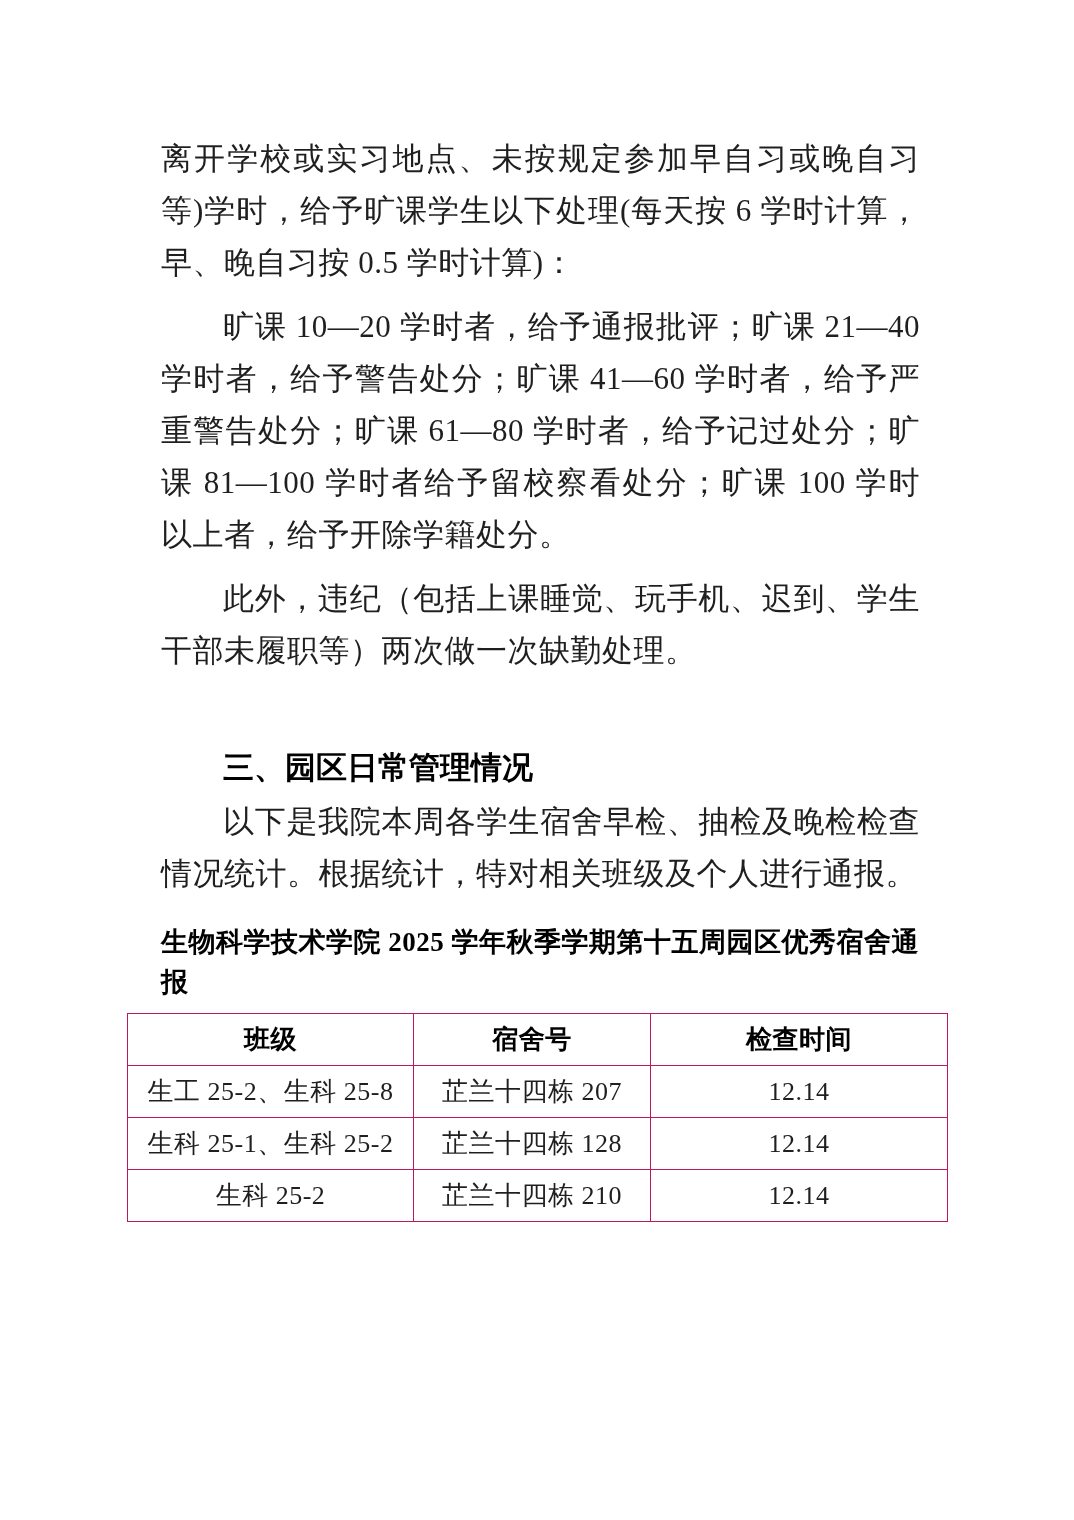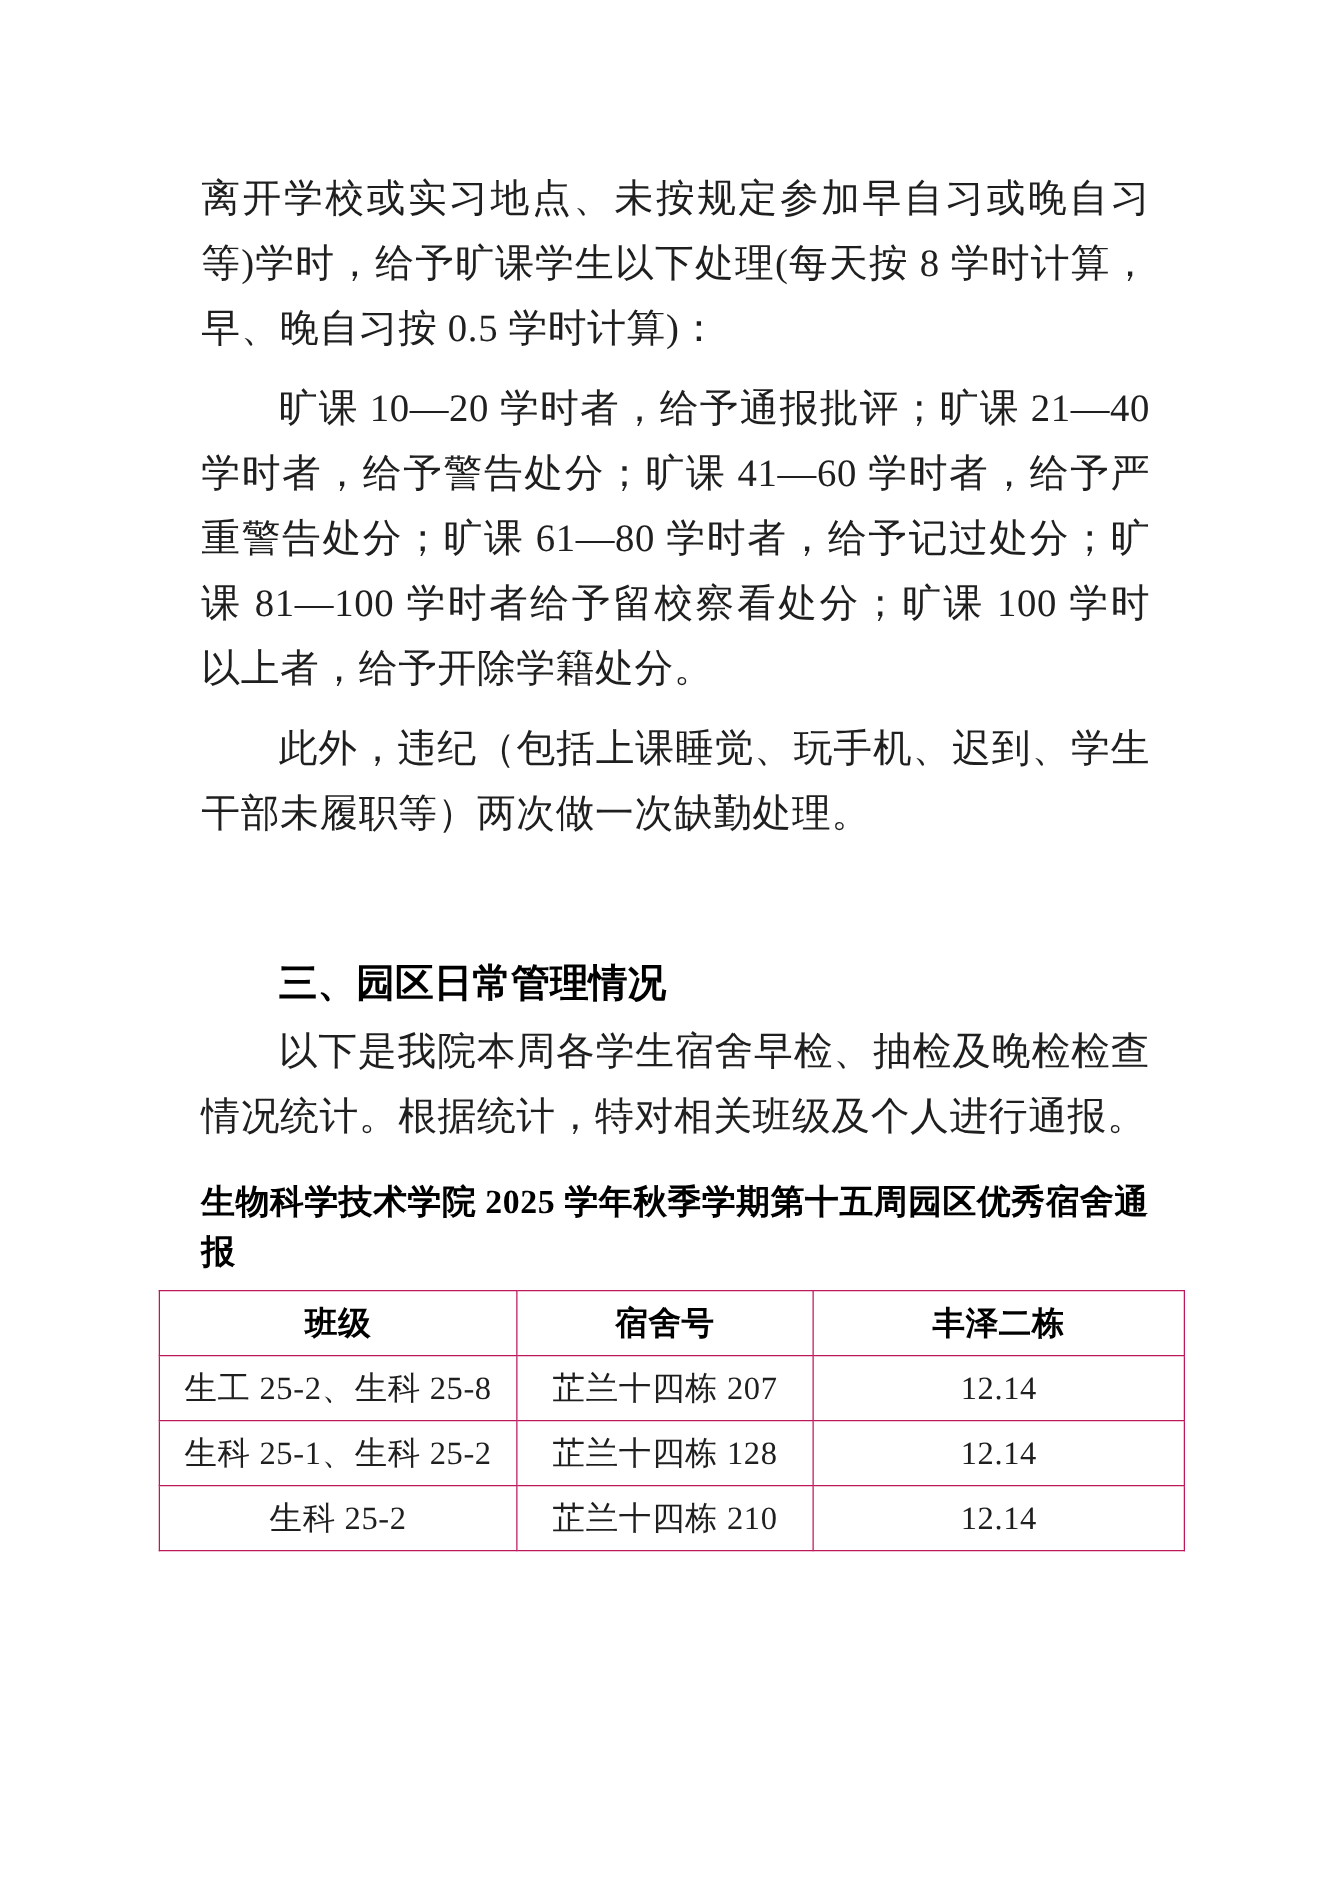--- a/index.html
+++ b/index.html
@@ -23,21 +23,21 @@
   .body-par {
     margin: 0 0 12px 0;
     font-size: 31px;
     line-height: 52px;
     color: #1f1f1f;
     text-align: justify;
     letter-spacing: 0.5px;
   }
   .indent { text-indent: 62px; }
   .section-heading {
-    margin: 88px 0 0 0;
+    margin: 69px 0 0 0;
     font-family: "Liberation Sans", "DejaVu Sans", sans-serif;
     font-weight: 700;
     font-size: 31px;
     line-height: 44px;
     color: #000000;
     text-indent: 62px;
     text-align: left;
   }
   .section-intro { margin-top: 6px; }
   .table-title {
@@ -73,21 +73,21 @@
     font-weight: 700;
     color: #000000;
   }
 </style>
 </head>
 <body>
 
 <div class="page">
   <div class="content">
 
-    <p class="body-par">离开学校或实习地点、未按规定参加早自习或晚自习等)学时，给予旷课学生以下处理(每天按 8 学时计算，早、晚自习按 0.5 学时计算)：</p>
+    <p class="body-par">离开学校或实习地点、未按规定参加早自习或晚自习等)学时，给予旷课学生以下处理(每天按 6 学时计算，早、晚自习按 0.5 学时计算)：</p>
 
     <p class="body-par indent">旷课 10—20 学时者，给予通报批评；旷课 21—40 学时者，给予警告处分；旷课 41—60 学时者，给予严重警告处分；旷课 61—80 学时者，给予记过处分；旷课 81—100 学时者给予留校察看处分；旷课 100 学时以上者，给予开除学籍处分。</p>
 
     <p class="body-par indent">此外，违纪（包括上课睡觉、玩手机、迟到、学生干部未履职等）两次做一次缺勤处理。</p>
 
     <h2 class="section-heading">三、园区日常管理情况</h2>
 
     <p class="body-par indent section-intro">以下是我院本周各学生宿舍早检、抽检及晚检检查情况统计。根据统计，特对相关班级及个人进行通报。</p>
 
     <div class="table-title">生物科学技术学院 2025 学年秋季学期第十五周园区优秀宿舍通报</div>
@@ -96,21 +96,21 @@
   <table class="dorm-table">
     <colgroup>
       <col class="c1">
       <col class="c2">
       <col class="c3">
     </colgroup>
     <thead>
       <tr>
         <th>班级</th>
         <th>宿舍号</th>
-        <th>丰泽二栋</th>
+        <th>检查时间</th>
       </tr>
     </thead>
     <tbody>
       <tr>
         <td>生工 25-2、生科 25-8</td>
         <td>芷兰十四栋 207</td>
         <td>12.14</td>
       </tr>
       <tr>
         <td>生科 25-1、生科 25-2</td>

